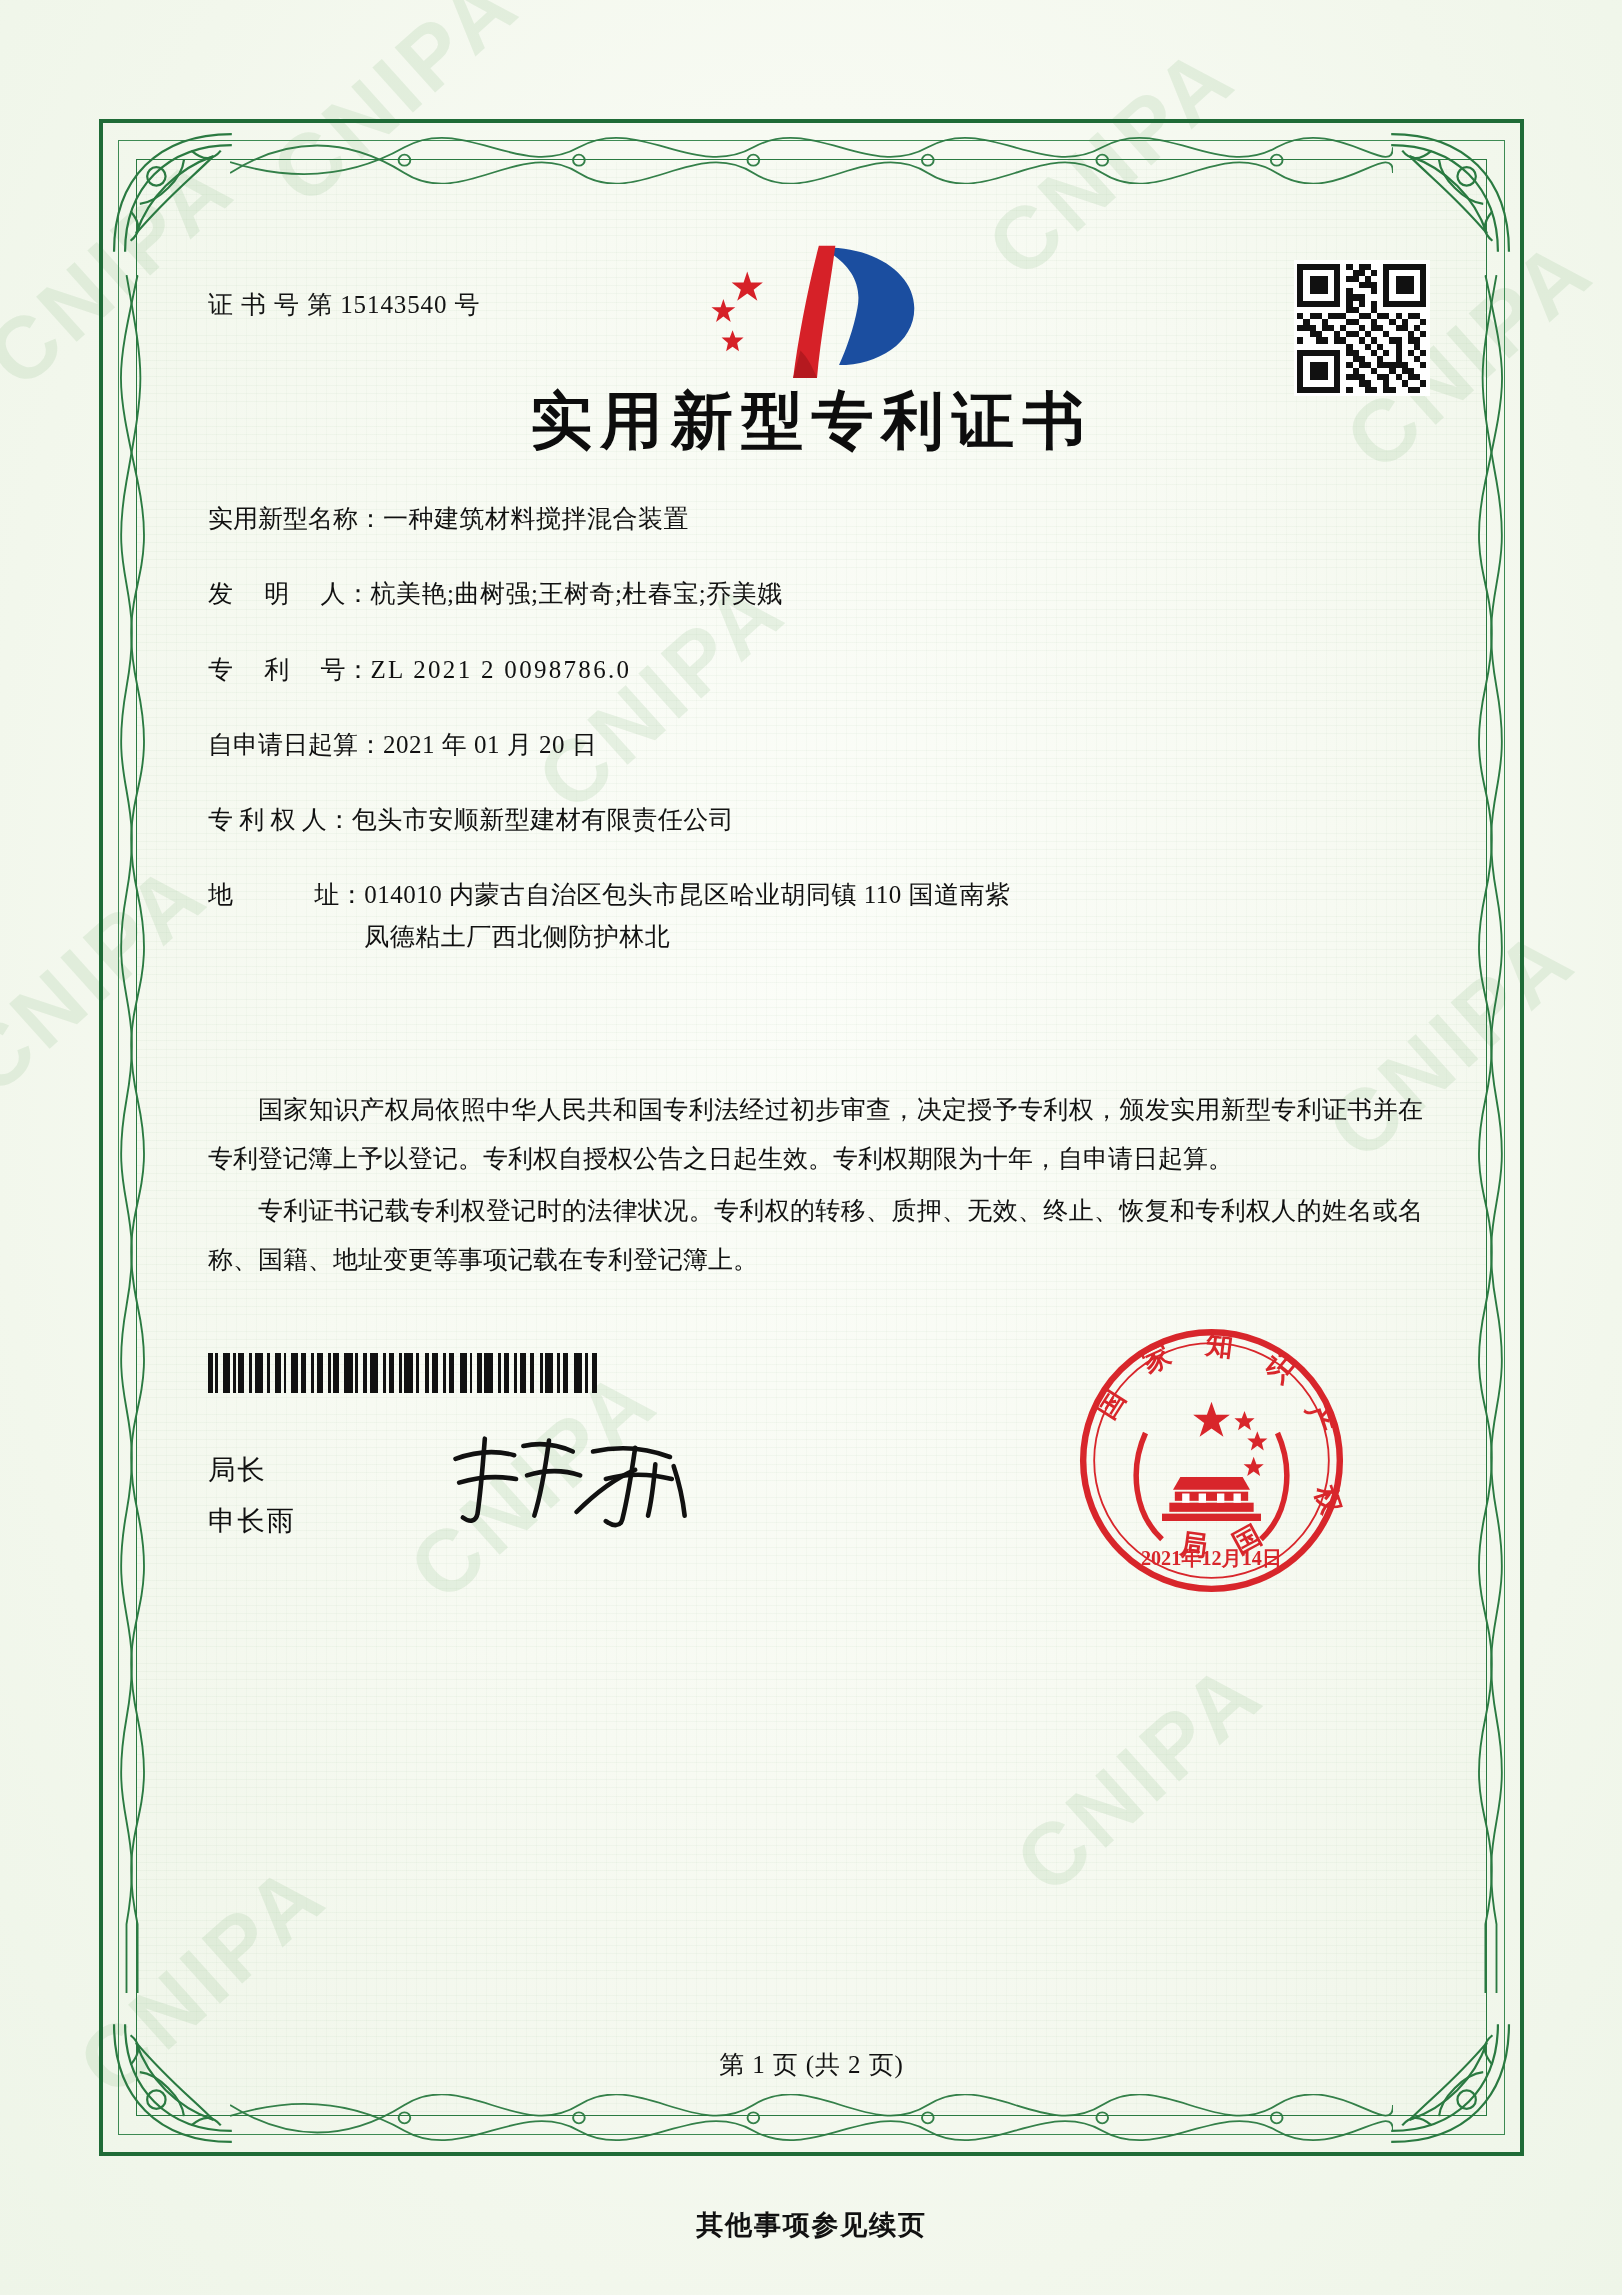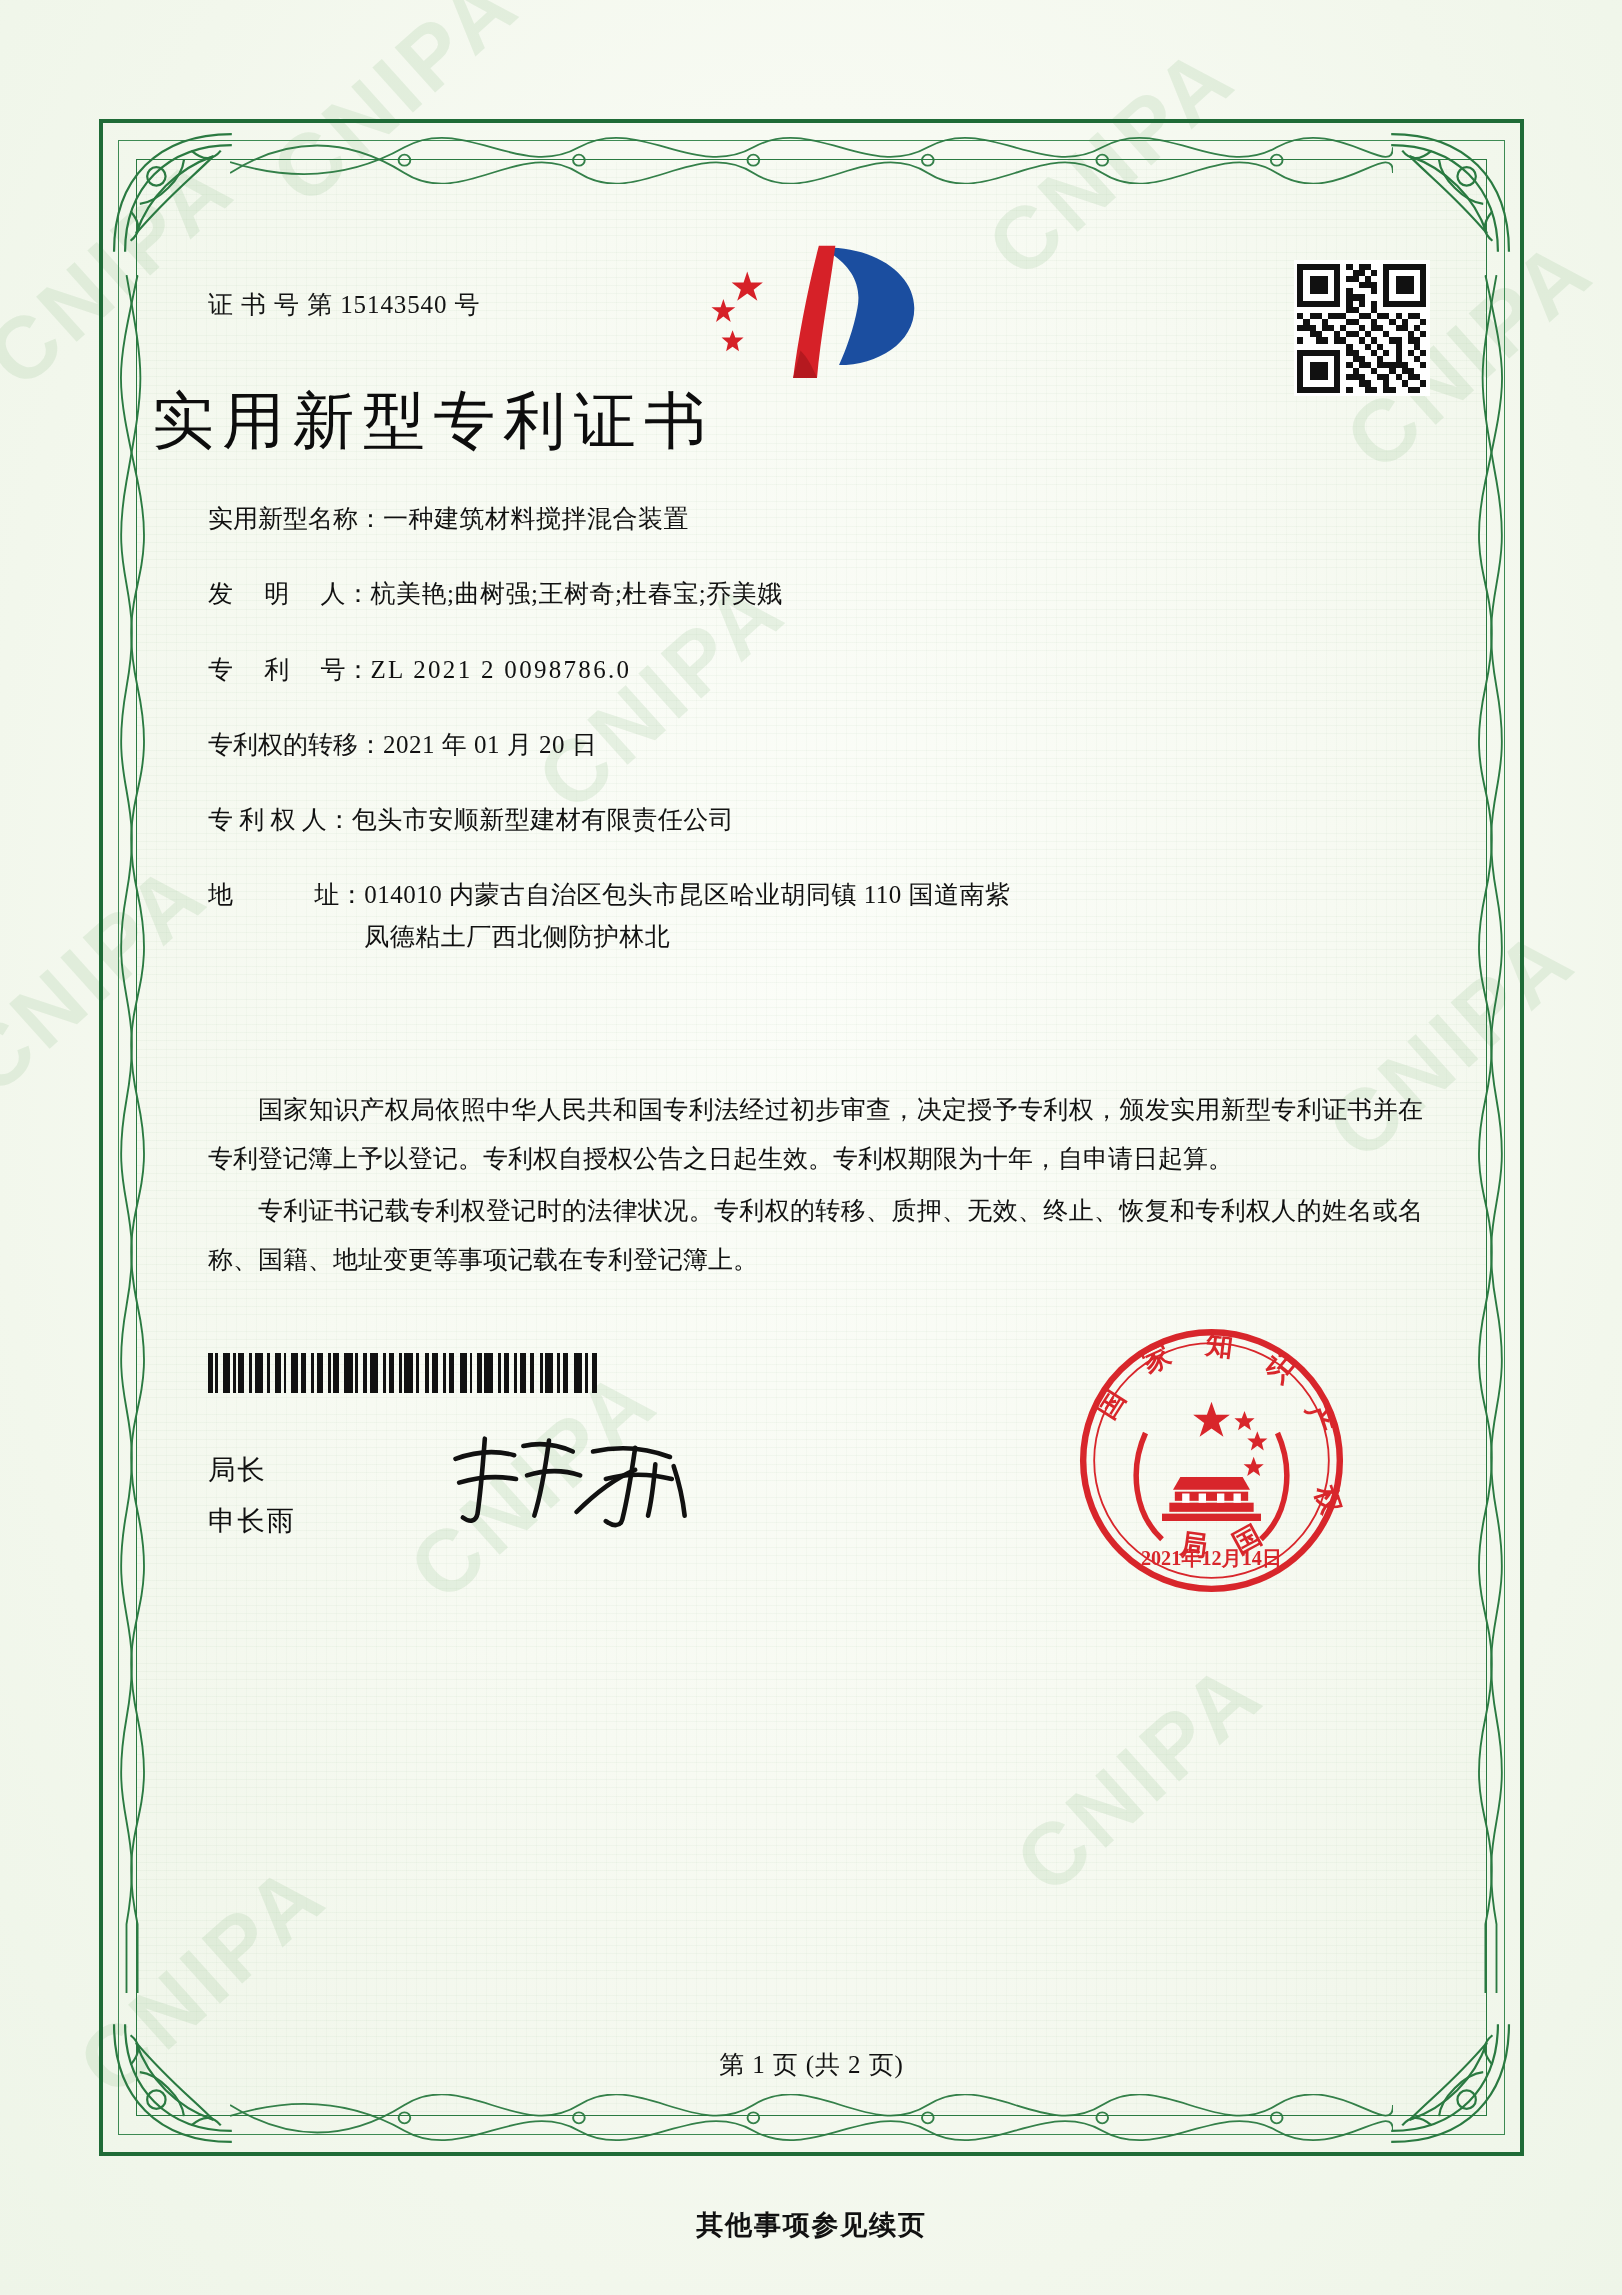--- a/index.html
+++ b/index.html
@@ -150,24 +150,25 @@
     top: 81px;
     height: 156px;
     display: flex;
     justify-content: center;
     align-items: flex-start;
   }
   .emblem svg { display: block; }
 
   .title {
     position: absolute;
-    left: 16px; right: 0;
+    left: 0; right: 0;
     top: 220px;
+    text-align: center;
     font-family: "Liberation Serif", "DejaVu Serif", serif;
-    font-weight: 400;
+    font-weight: 700;
     font-size: 62px;
     letter-spacing: 8.3px;
     color: #0d0d0d;
   }
 
   .fields {
     position: absolute;
     left: 72px;
     right: 64px;
     top: 342px;
@@ -889,21 +890,21 @@
         <span class="field-label">发　 明　 人：</span>
         <span class="field-value">杭美艳;曲树强;王树奇;杜春宝;乔美娥</span>
       </div>
 
       <div class="field-row">
         <span class="field-label">专　 利　 号：</span>
         <span class="field-value mono">ZL 2021 2 0098786.0</span>
       </div>
 
       <div class="field-row">
-        <span class="field-label">专利权的转移：</span>
+        <span class="field-label">自申请日起算：</span>
         <span class="field-value">2021 年 01 月 20 日</span>
       </div>
 
       <div class="field-row">
         <span class="field-label">专 利 权 人：</span>
         <span class="field-value">包头市安顺新型建材有限责任公司</span>
       </div>
 
       <div class="field-row">
         <span class="field-label">地　　　 址：</span>

